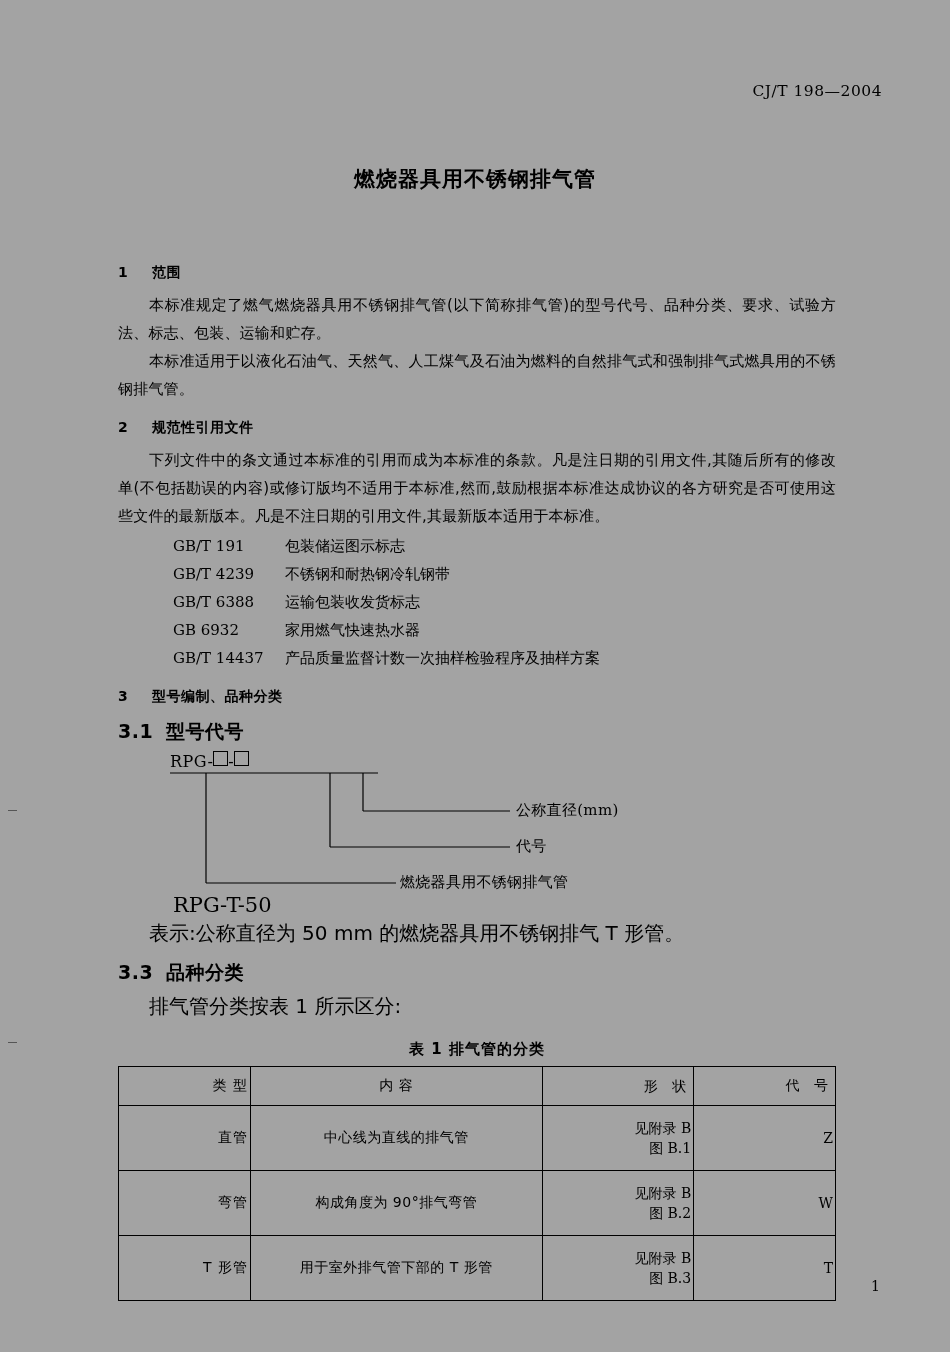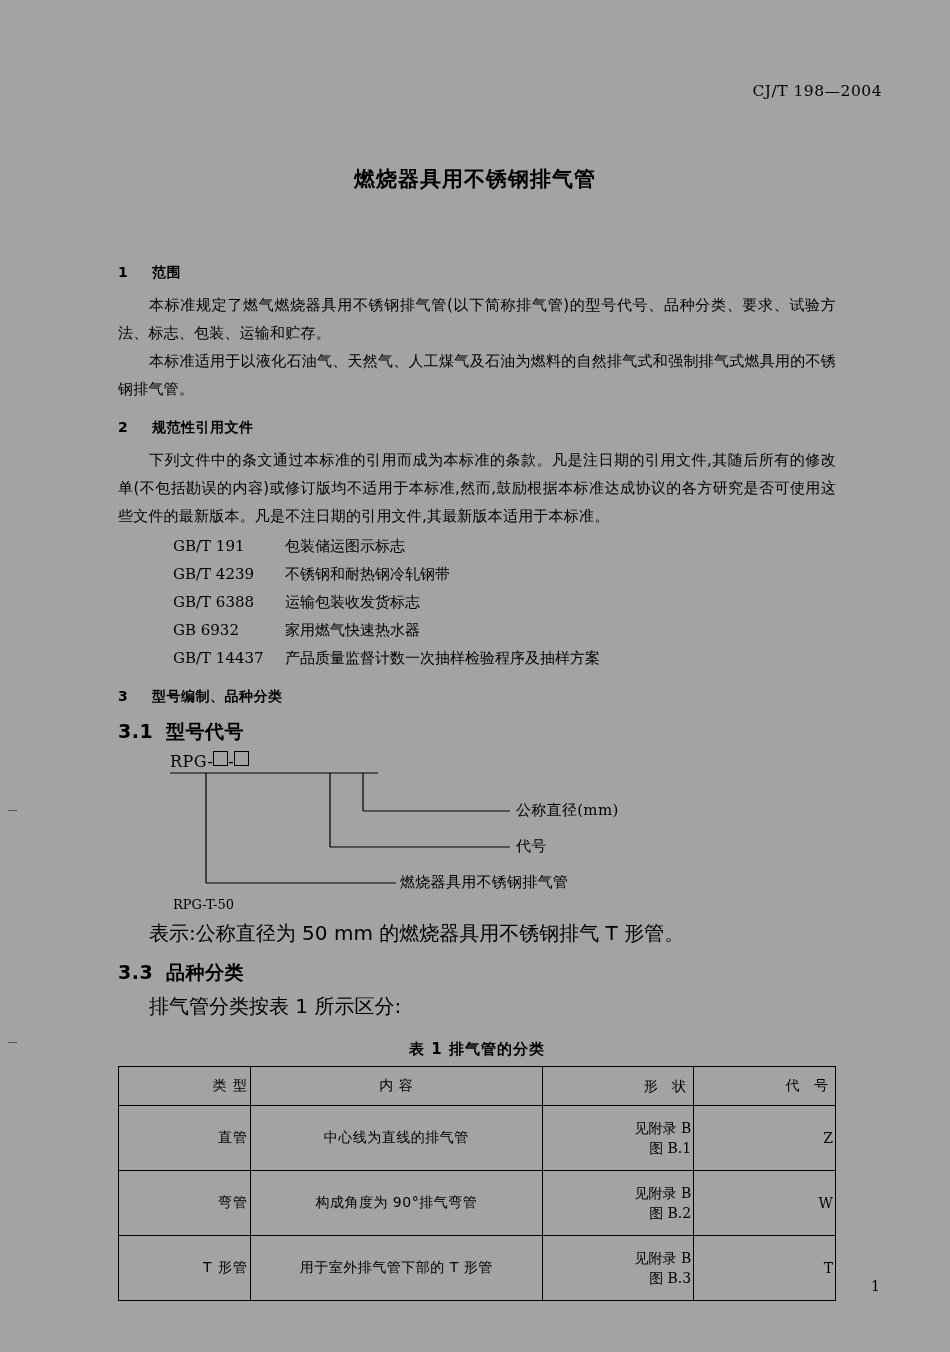--- a/index.html
+++ b/index.html
@@ -86,21 +86,21 @@
     font-family: "DejaVu Serif", "Liberation Serif", serif;
   }
   .refitem .code {
     display: inline-block;
     min-width: 112px;
   }
   .refitem .cn {
     font-family: "DejaVu Sans", "Liberation Sans", sans-serif;
   }
   .plain {
-    font-size: 13px;
+    font-size: 21px;
     line-height: 28px;
     margin: 0 0 0 55px;
     font-family: "DejaVu Serif", "Liberation Serif", serif;
   }
   .indent1 {
     font-size: 20px;
     line-height: 28px;
     margin: 0;
     text-indent: 31px;
   }

